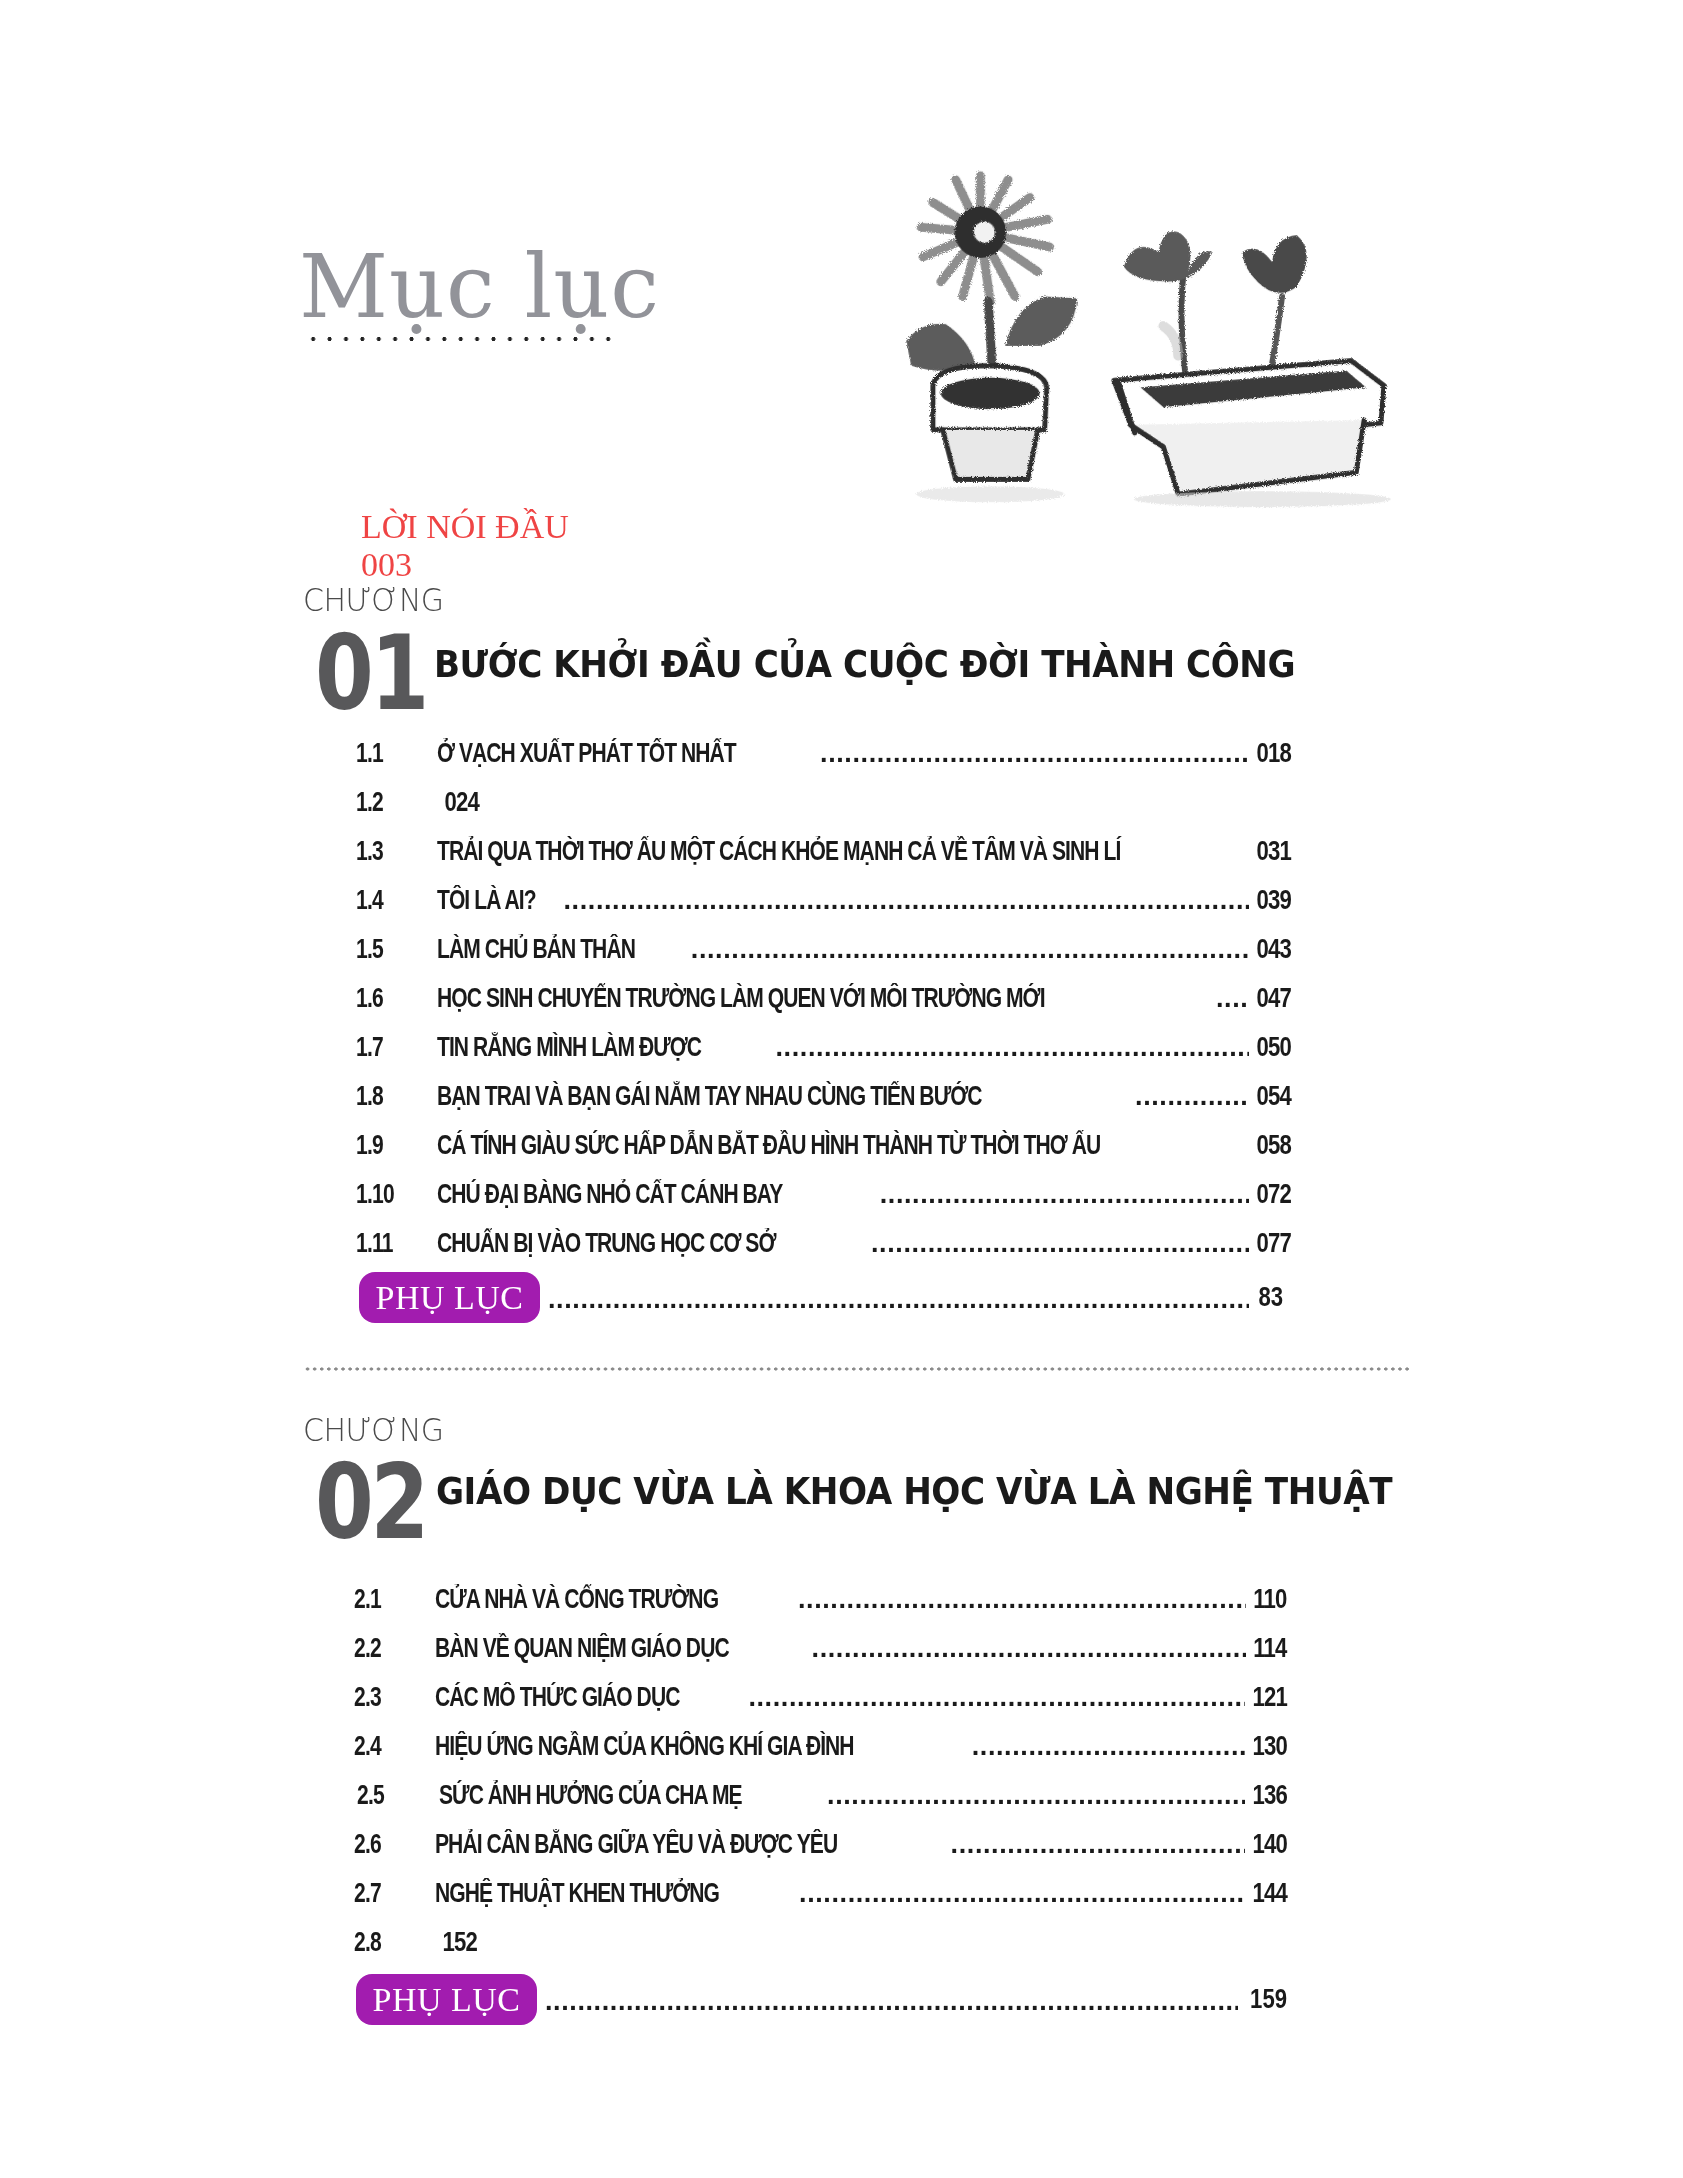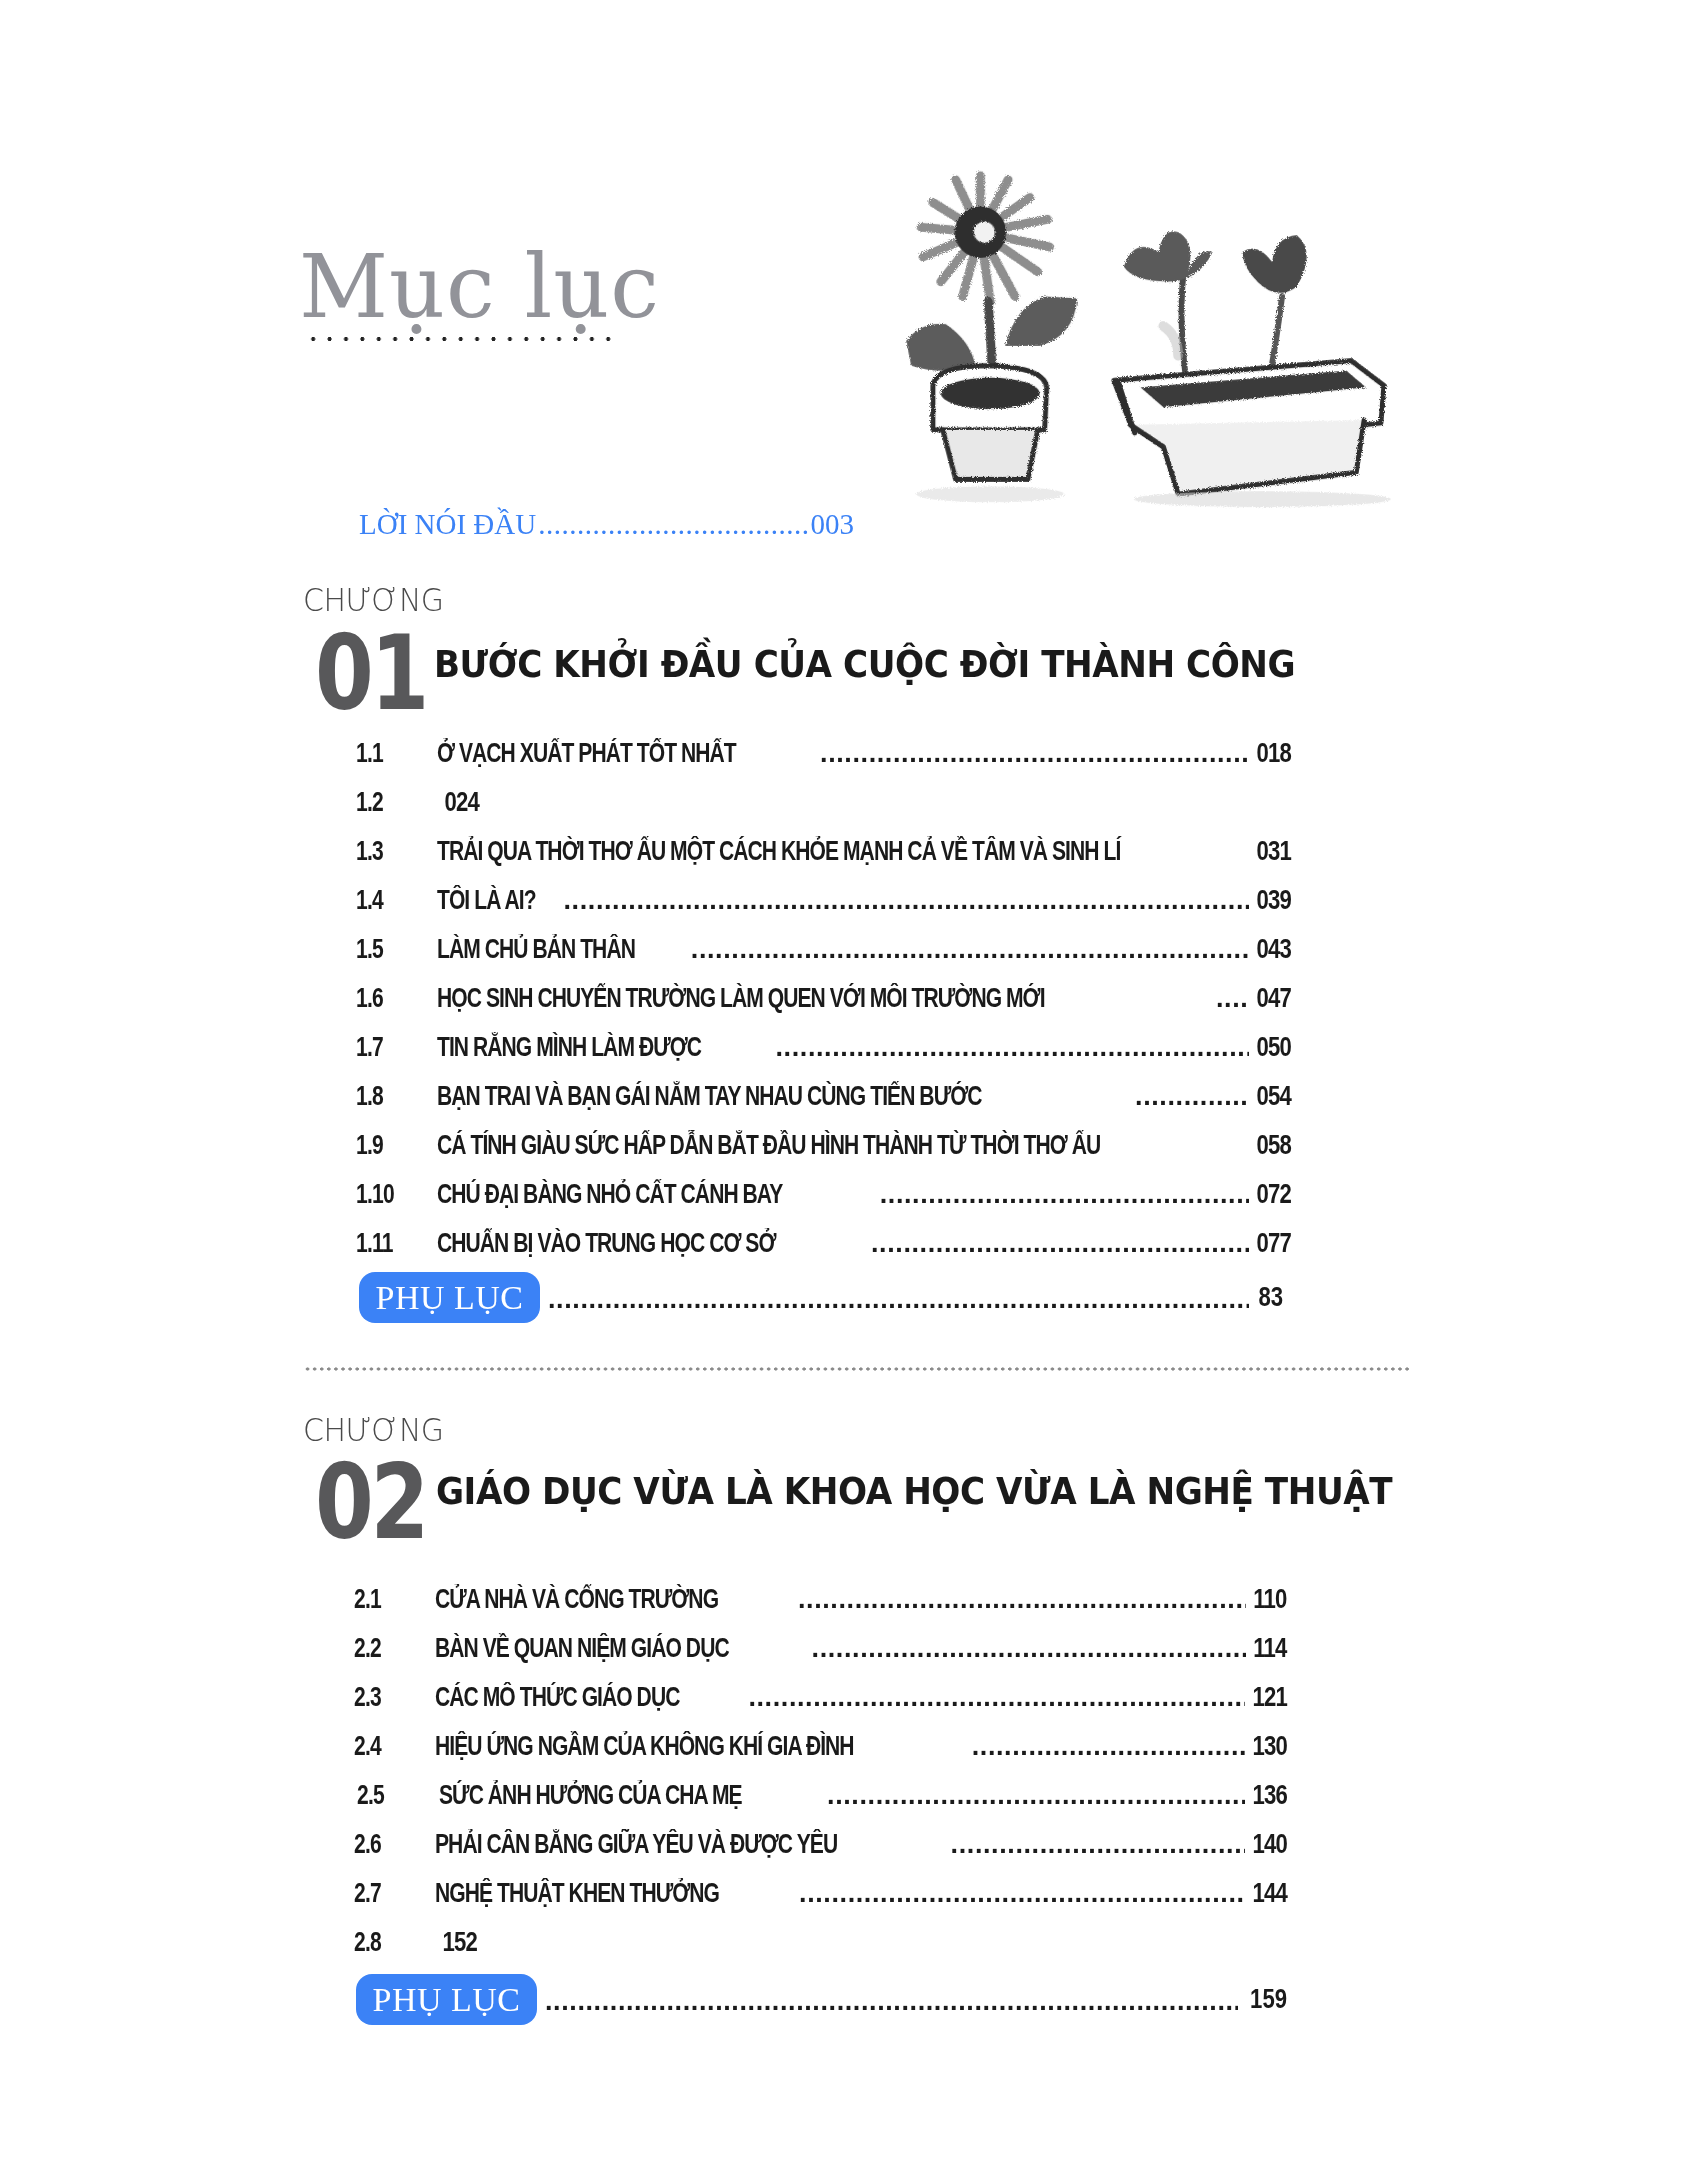--- a/index.html
+++ b/index.html
@@ -17,21 +17,21 @@
     left: 305px; top: 335px; width: 313px; height: 8px;
     background-image: radial-gradient(circle, #222 1.8px, transparent 2.2px);
     background-size: 16.4px 8px; background-repeat: repeat-x;
   }
 
   .illustration { left: 881px; top: 158px; width: 535px; height: 356px; }
 
   .preface {
     left: 359px; top: 508px; width: 495px; height: 34px;
     display: flex; align-items: baseline;
-    font-family: "Liberation Serif", serif; font-size: 29px; color: #3b82f6;
+    font-family: "Liberation Serif", serif; font-size: 34px; color: #ef4444; flex-direction: column;
   }
   .preface .leader { flex: 1; overflow: hidden; white-space: nowrap; margin: 0 2px; letter-spacing: 0.5px; }
   .preface .leader::after { content: "........................................................................................................."; }
 
   .chapter-label {
     font-family: "DejaVu Sans", sans-serif; font-weight: 200;
     font-size: 30px; color: #4a4a4a; letter-spacing: -0.5px; transform: scaleY(1.05);
   }
   .chapter-num {
     font-family: "DejaVu Sans", sans-serif; font-weight: bold;
@@ -56,21 +56,21 @@
   .toc-text { white-space: nowrap; letter-spacing: -1.2px; transform: scaleX(0.78); transform-origin: left center; display: inline-block; }
   .toc-leader { flex: 1; overflow: hidden; white-space: nowrap; font-weight: bold; letter-spacing: 0.6px; min-width: 10px; }
   .toc-leader::after { content: "....................................................................................................................................................................................................................................................."; }
   .toc-page { white-space: nowrap; letter-spacing: -1px; transform: scaleX(0.82); transform-origin: right center; display: inline-block; }
 
   .appendix-row {
     position: absolute; height: 51px; display: flex; align-items: center;
     font-family: "Liberation Sans", sans-serif; font-weight: bold; font-size: 27px; color: #1a1a1a;
   }
   .appendix-badge {
-    background: #3b82f6; color: #ffffff; border-radius: 16px;
+    background: #a21caf; color: #ffffff; border-radius: 16px;
     font-family: "Liberation Serif", serif; font-weight: normal; font-size: 34px;
     height: 51px; line-height: 51px; padding: 0 14px; width: 153px; text-align: center;
     letter-spacing: 0.5px; flex: 0 0 auto;
   }
   .appendix-leader { flex: 1; overflow: hidden; white-space: nowrap; letter-spacing: 0.6px; margin-left: 8px; align-self: flex-end; padding-bottom: 8px; }
   .appendix-leader::after { content: "......................................................................................................................................................................................................"; }
   .appendix-page { white-space: nowrap; transform: scaleX(0.82); transform-origin: right center; display: inline-block; margin-left: 4px; }
 
   .separator {
     left: 304px; top: 1366px; width: 1105px; height: 6px;

